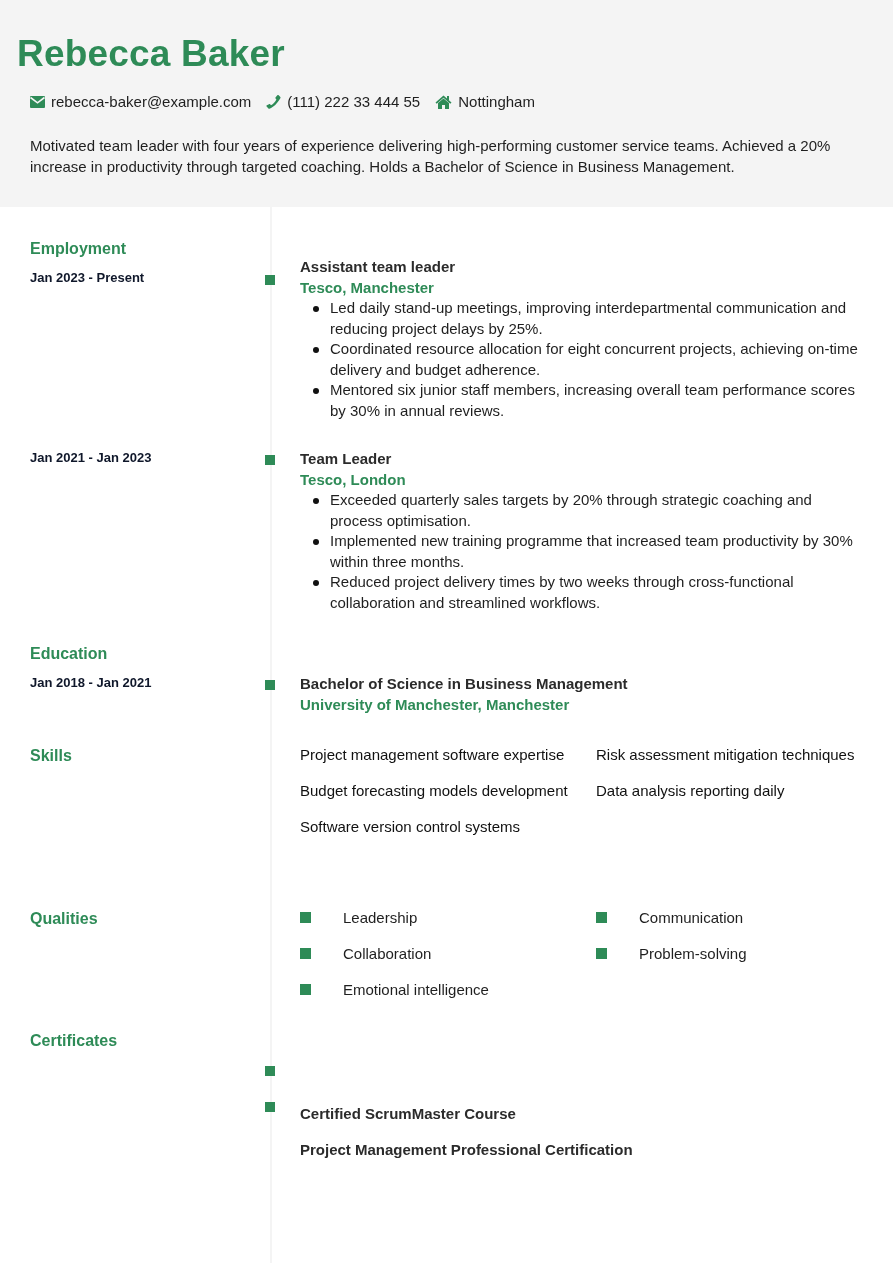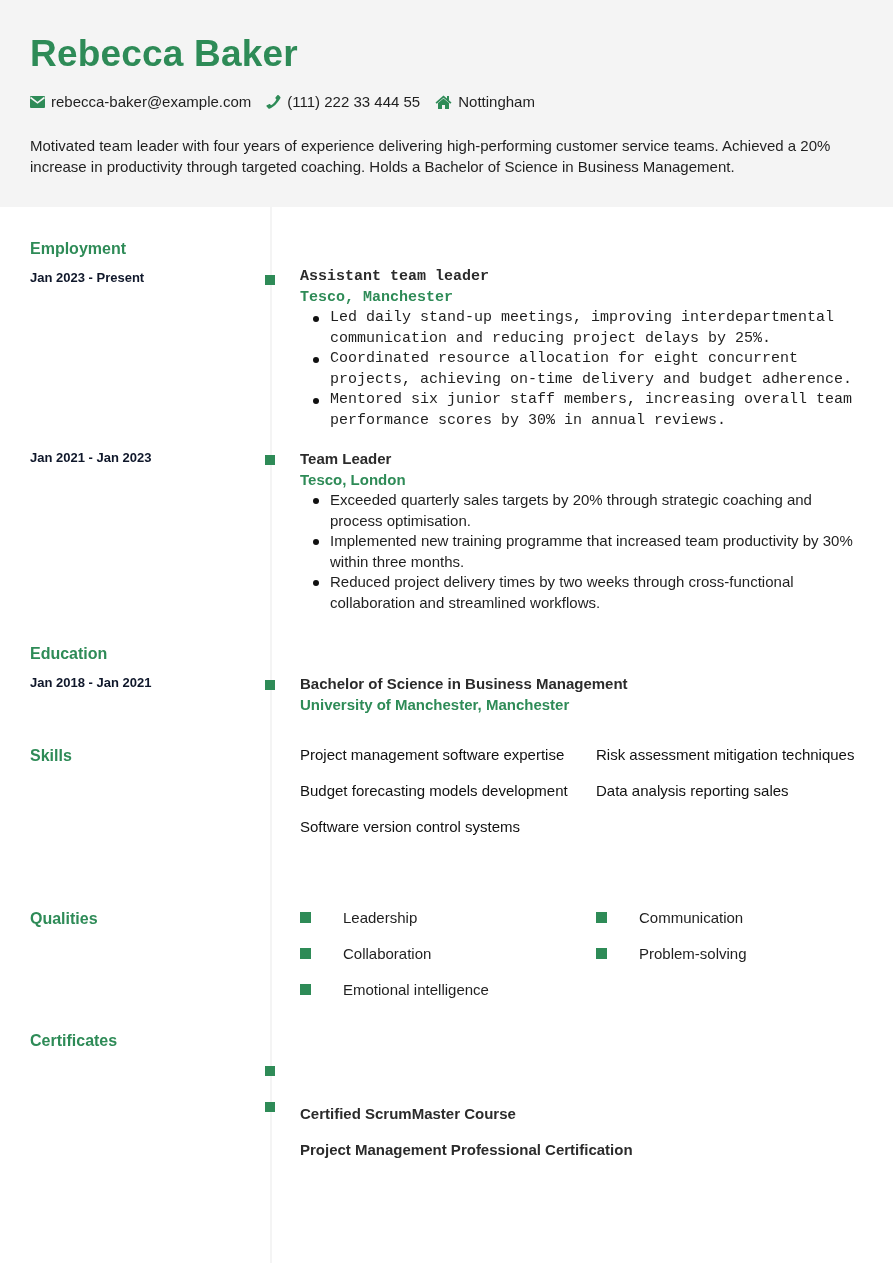--- a/index.html
+++ b/index.html
@@ -11,21 +11,21 @@
       overflow: hidden;
     }
     .header {
       background: #f4f4f4;
       height: 207px;
       padding: 0 30px;
       position: relative;
     }
     .name {
       position: absolute;
-      left: 30px; top: 33px;
+      left: 17px; top: 33px;
       font-size: 37px;
       font-weight: bold;
       color: #2e8b57;
       letter-spacing: 0.2px;
     }
     .contacts {
       position: absolute;
       left: 30px; top: 93px;
       display: flex;
       align-items: flex-start;
@@ -187,21 +187,21 @@
 
   <div class="summary">Motivated team leader with four years of experience delivering high-performing customer service teams. Achieved a 20% increase in productivity through targeted coaching. Holds a Bachelor of Science in Business Management.</div>
 </div>
 
 <div class="vline"></div>
 
 <div class="section-title" style="top:240px;">Employment</div>
 
 <div class="date" style="top:270px;">Jan 2023 - Present</div>
 <div class="marker" style="top:275px;"></div>
-<div class="entry" style="top:266px;font-family:Liberation Mono, monospace;">
+<div class="entry" style="top:256px;">
   <div class="title">Assistant team leader</div>
   <div class="org">Tesco, Manchester</div>
   <ul>
     <li>Led daily stand-up meetings, improving interdepartmental communication and reducing project delays by 25%.</li>
     <li>Coordinated resource allocation for eight concurrent projects, achieving on-time delivery and budget adherence.</li>
     <li>Mentored six junior staff members, increasing overall team performance scores by 30% in annual reviews.</li>
   </ul>
 </div>
 
 <div class="date" style="top:450px;">Jan 2021 - Jan 2023</div>
@@ -222,21 +222,21 @@
 <div class="entry" style="top:673px;">
   <div class="title">Bachelor of Science in Business Management</div>
   <div class="org">University of Manchester, Manchester</div>
 </div>
 
 <div class="section-title" style="top:747px;">Skills</div>
 <div class="skills">
   <div class="skill">Project management software expertise</div>
   <div class="skill">Risk assessment mitigation techniques</div>
   <div class="skill">Budget forecasting models development</div>
-  <div class="skill">Data analysis reporting sales</div>
+  <div class="skill">Data analysis reporting daily</div>
   <div class="skill">Software version control systems</div>
 </div>
 
 <div class="section-title" style="top:910px;">Qualities</div>
 <div class="qualities">
   <div class="quality">
       <span class="sq"></span>
       <span>Leadership</span>
     </div>
   <div class="quality">

